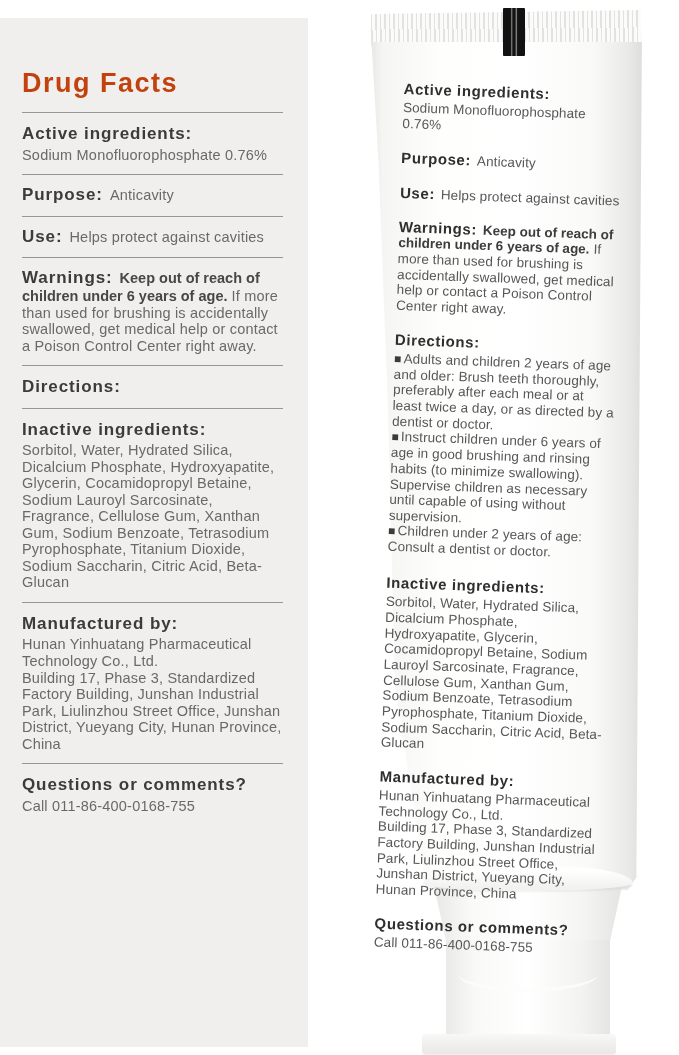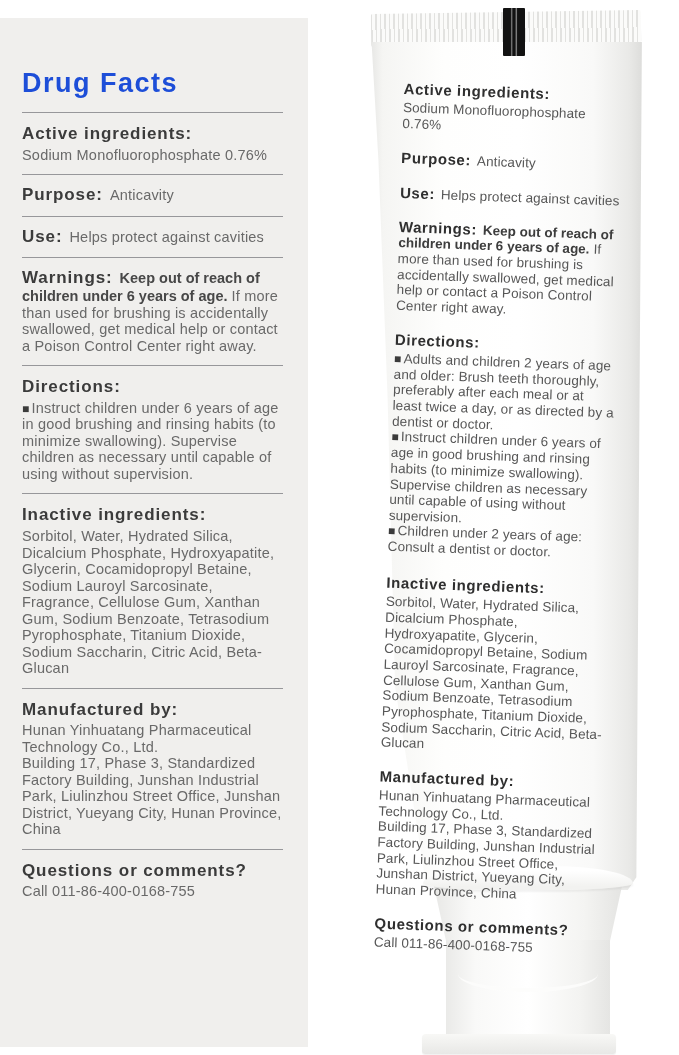--- a/index.html
+++ b/index.html
@@ -13,21 +13,21 @@
 
   
   .panel {
     position: absolute; left: 0; top: 18px;
     width: 308px; height: 1029px;
     background: #f0efed;
   }
   .panel-inner { padding: 50px 25px 0 22px; }
 
   .df-title {
-    font-size: 27px; font-weight: bold; color: #1d4ed8;
+    font-size: 27px; font-weight: bold; color: #c2410c;
     letter-spacing: 1.5px; margin: 0 0 13px 0;
   }
   .rule { height: 0; border-top: 1.5px solid #97979a; margin: 11px 0; }
 
   .h-block {
     font-size: 17px; font-weight: bold; color: #3b3b3b;
     letter-spacing: 0.9px; margin: 0 0 3px 0; line-height: 1.15;
   }
   .h-inline {
     font-size: 17px; font-weight: bold; color: #3b3b3b;
@@ -134,21 +134,20 @@
       </div>
       <div class="rule"></div>
 
       <div class="sec body-text">
         <span class="h-inline">Warnings:</span><span class="warn-bold">Keep out of reach of children under 6 years of age.</span><span>If more than used for brushing is accidentally swallowed, get medical help or contact a Poison Control Center right away.</span>
       </div>
       <div class="rule"></div>
 
       <div class="sec">
         <div class="h-block">Directions:</div>
-        <p class="body-text dir-item"><span class="bullet">■</span><span>Instruct children under 6 years of age in good brushing and rinsing habits (to minimize swallowing). Supervise children as necessary until capable of using without supervision.</span></p>
       </div>
       <div class="rule"></div>
 
       <div class="sec">
         <div class="h-block">Inactive ingredients:</div>
         <div class="body-text">Sorbitol, Water, Hydrated Silica, Dicalcium Phosphate, Hydroxyapatite, Glycerin, Cocamidopropyl Betaine, Sodium Lauroyl Sarcosinate, Fragrance, Cellulose Gum, Xanthan Gum, Sodium Benzoate, Tetrasodium Pyrophosphate, Titanium Dioxide, Sodium Saccharin, Citric Acid, Beta-Glucan</div>
       </div>
       <div class="rule"></div>
 
       <div class="sec">

